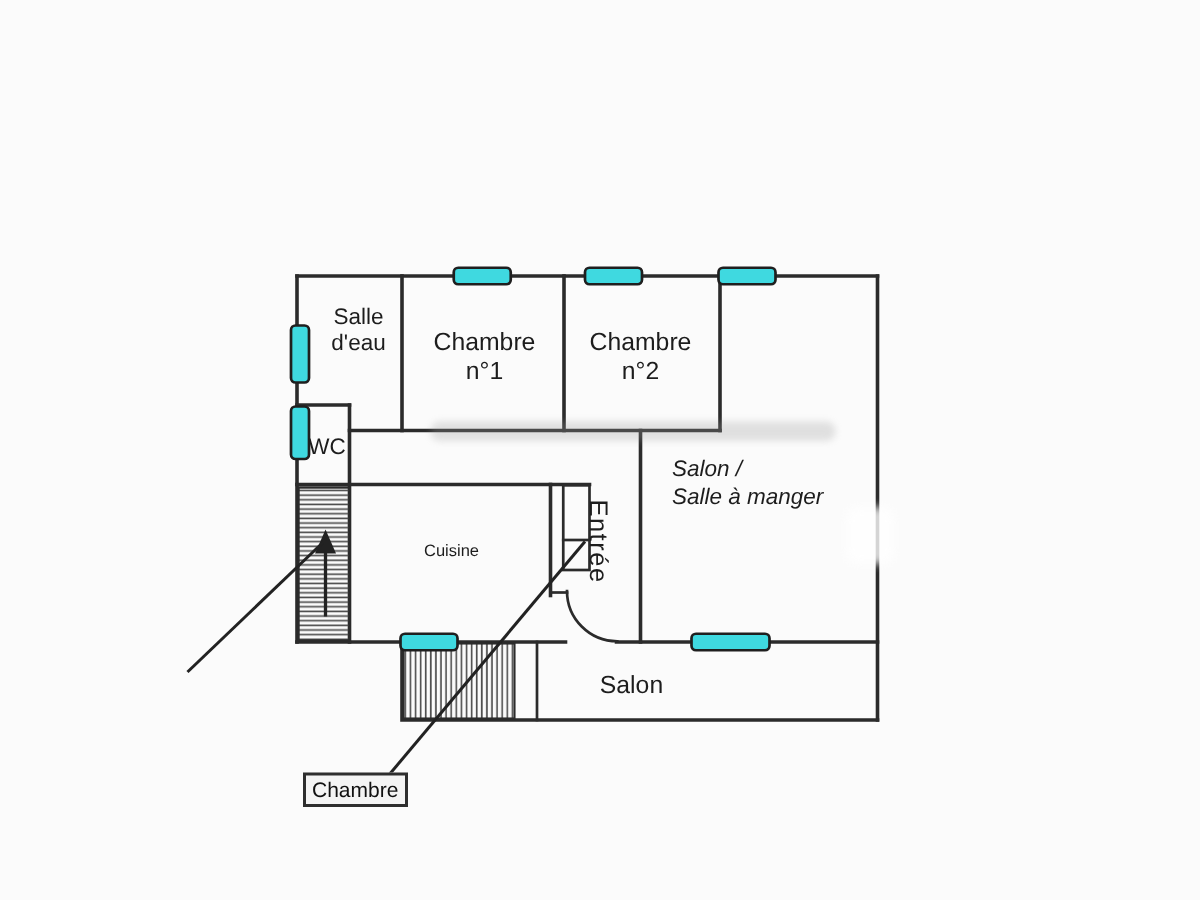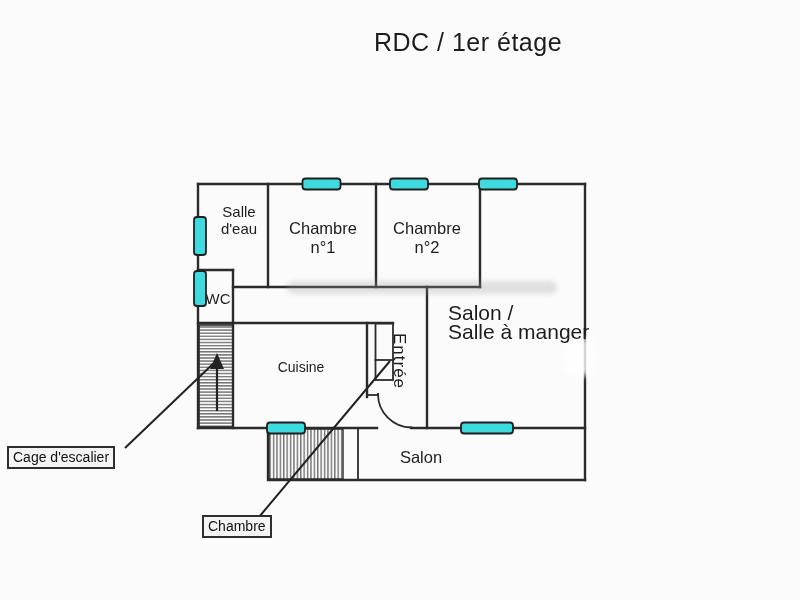--- a/index.html
+++ b/index.html
@@ -55,21 +55,20 @@
   }
   .smudge { position: absolute; pointer-events: none; }
   .smudge-gray { background: #9a9a9a; opacity: 0.28; filter: blur(2.5px); border-radius: 6px; }
   .smudge-white { background: #ffffff; opacity: 0.8; filter: blur(3px); border-radius: 8px; }
 </style>
 </head>
 <body>
 
 <div class="canvas">
 
-  <div class="plan-title">RDC / 1er étage</div>
 
   <svg class="plan" width="800" height="600" viewBox="0 0 800 600">
     <defs>
       <pattern id="hstripe" width="4" height="3.1" patternUnits="userSpaceOnUse">
         <path d="M0 1.5 H4" stroke="#4d4d4d" stroke-width="1.1"></path>
       </pattern>
       <pattern id="vstripe" width="3.4" height="4" patternUnits="userSpaceOnUse">
         <path d="M1.6 0 V4" stroke="#4d4d4d" stroke-width="1.1"></path>
       </pattern>
     </defs>
@@ -119,22 +118,21 @@
   <div class="smudge smudge-gray" style="left:287px; top:281px; width:270px; height:13px;"></div>
   <div class="smudge smudge-white" style="left:564px; top:338px; width:32px; height:38px;"></div>
 
   <div class="room-label" style="left:239px; top:221px; font-size:15px;">Salle
 d'eau</div>
   <div class="room-label" style="left:323px; top:238px; font-size:16.5px;">Chambre
 n°1</div>
   <div class="room-label" style="left:427px; top:238px; font-size:16.5px;">Chambre
 n°2</div>
   <div class="room-label" style="left:218px; top:299px; font-size:15px;">WC</div>
-  <div class="room-label" style="left:301px; top:368px; font-size:14px;">Cuisine</div>
+  <div class="room-label" style="left:301px; top:368px; font-size:11px;">Cuisine</div>
   <div class="room-label rot90" style="left:399px; top:361px; font-size:17px; letter-spacing:1px;">Entrée</div>
-  <div class="room-label left-align" style="left:448px; top:303px; font-size:21px; line-height:19px;">Salon /
+  <div class="room-label left-align" style="left:448px; top:303px; font-size:15px; line-height:19px;font-style:italic;">Salon /
 Salle à manger</div>
   <div class="room-label" style="left:421px; top:457px; font-size:16.5px;">Salon</div>
 
-  <div class="callout" style="left:7px; top:446px;">Cage d'escalier</div>
   <div class="callout" style="left:202px; top:515px;">Chambre</div>
 
 </div>
 
 </body></html>

